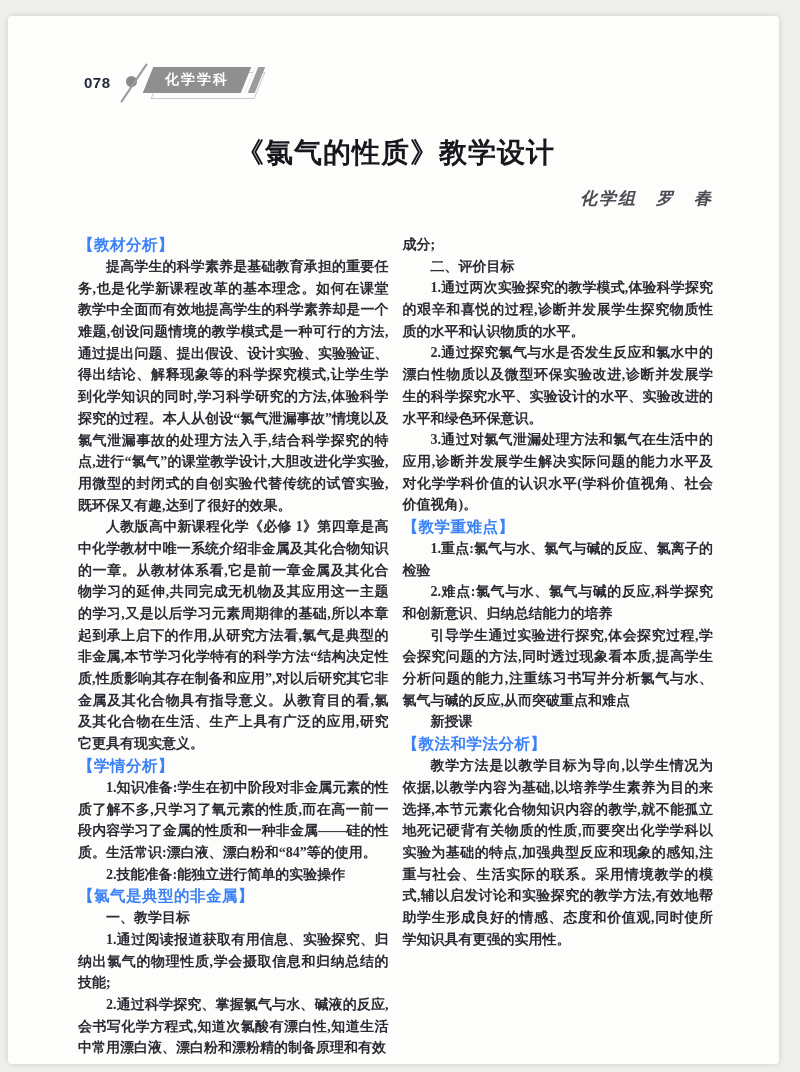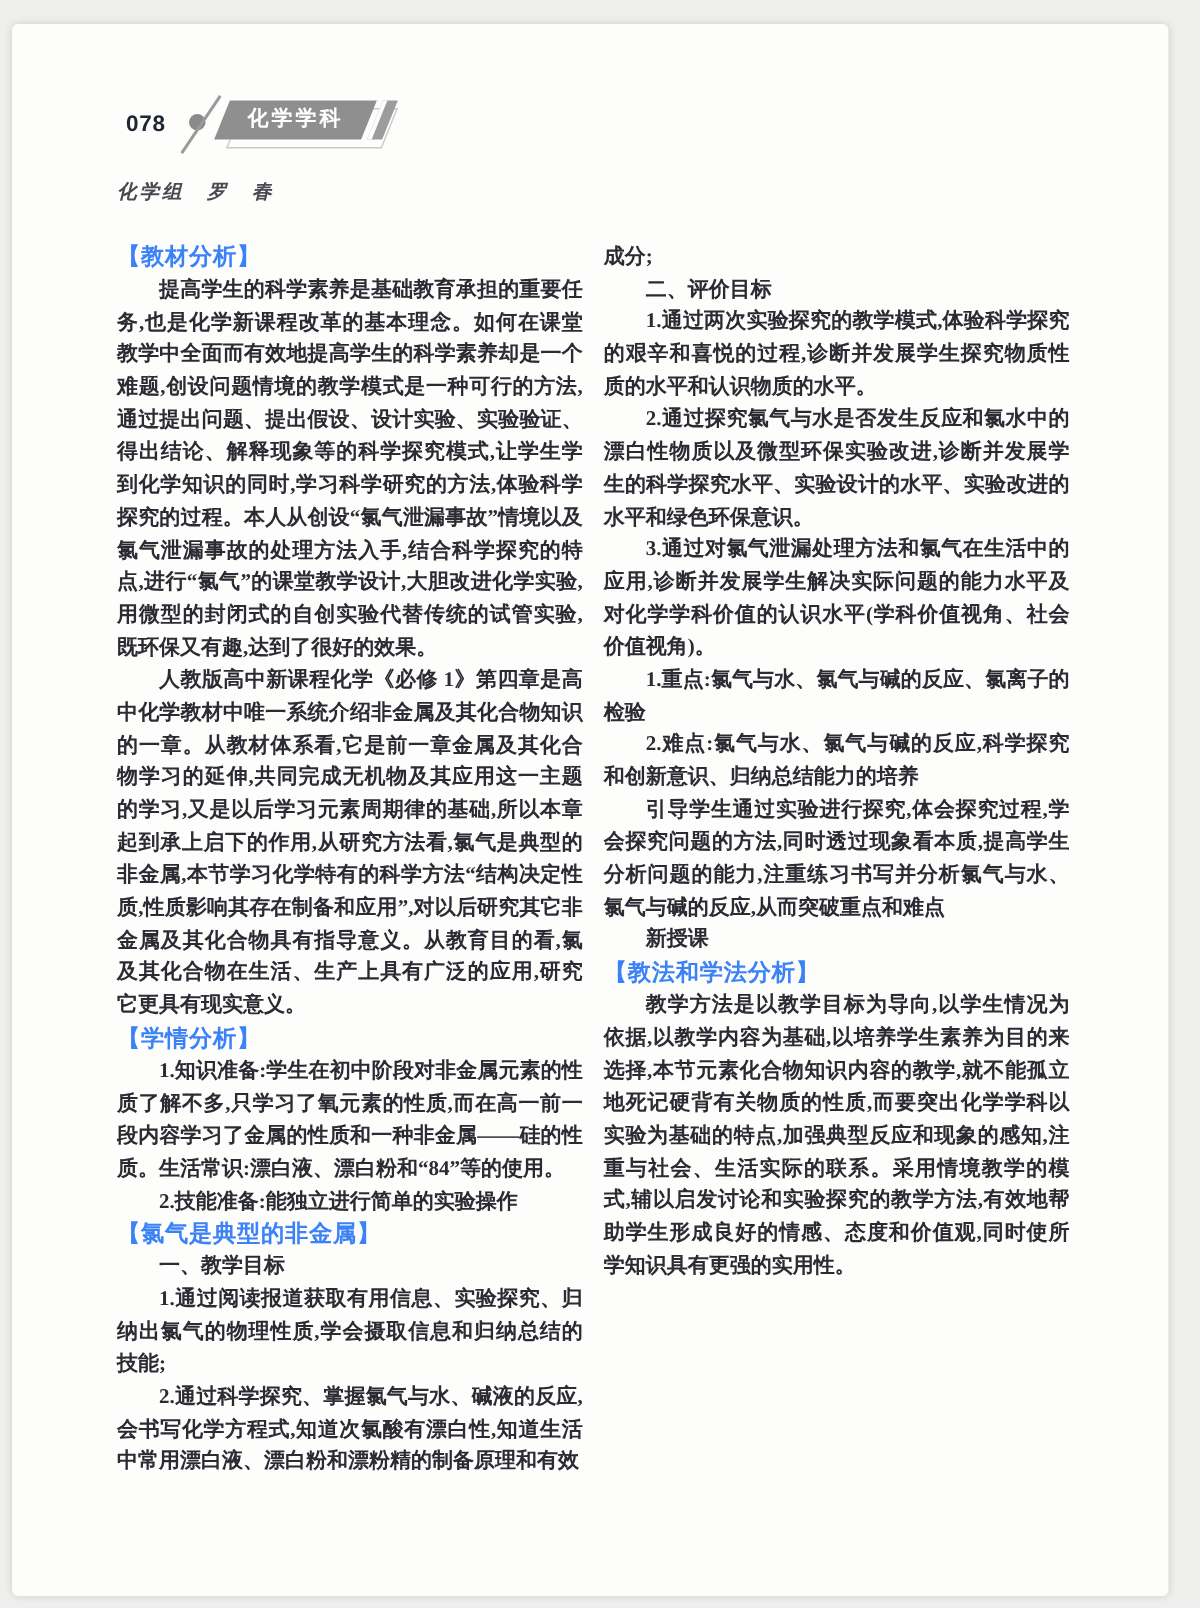--- a/index.html
+++ b/index.html
@@ -56,22 +56,22 @@
   }
   
   .doc-title{
     margin:30px 0 0 0;
     text-align:center;
     font-size:28px;font-weight:bold;color:#17171d;
     letter-spacing:1px;
   }
   .byline{
     margin-top:15px;
-    text-align:left;
-    font-size:13px;font-style:italic;font-weight:600;color:#4a4a52;
+    text-align:right;
+    font-size:17px;font-style:italic;font-weight:600;color:#4a4a52;
     letter-spacing:2px;
   }
   
   .columns{
     display:flex;gap:14px;margin-top:24px;
   }
   .col{flex:1 1 0;min-width:0;}
   .col p{margin:0;}
   .para,.cont,.h-sub{
     font-size:14px;line-height:1.55;color:#2b2b33;
@@ -94,20 +94,21 @@
     <span class="page-number">078</span>
     <span class="slash-dot"></span>
     <span class="slash-line"></span>
     <div class="badge-outline"></div>
     <div class="badge-main">
       <span class="badge-text">化学学科</span>
     </div>
     <div class="badge-tail"></div>
   </div>
 
+  <h1 class="doc-title">《氯气的性质》教学设计</h1>
   <div class="byline">化学组　罗　春</div>
 
   <div class="columns">
     <div class="col">
         <p class="h-sec">【教材分析】</p>
         <p class="para">提高学生的科学素养是基础教育承担的重要任务,也是化学新课程改革的基本理念。如何在课堂教学中全面而有效地提高学生的科学素养却是一个难题,创设问题情境的教学模式是一种可行的方法,通过提出问题、提出假设、设计实验、实验验证、得出结论、解释现象等的科学探究模式,让学生学到化学知识的同时,学习科学研究的方法,体验科学探究的过程。本人从创设“氯气泄漏事故”情境以及氯气泄漏事故的处理方法入手,结合科学探究的特点,进行“氯气”的课堂教学设计,大胆改进化学实验,用微型的封闭式的自创实验代替传统的试管实验,既环保又有趣,达到了很好的效果。</p>
         <p class="para">人教版高中新课程化学《必修 1》第四章是高中化学教材中唯一系统介绍非金属及其化合物知识的一章。从教材体系看,它是前一章金属及其化合物学习的延伸,共同完成无机物及其应用这一主题的学习,又是以后学习元素周期律的基础,所以本章起到承上启下的作用,从研究方法看,氯气是典型的非金属,本节学习化学特有的科学方法“结构决定性质,性质影响其存在制备和应用”,对以后研究其它非金属及其化合物具有指导意义。从教育目的看,氯及其化合物在生活、生产上具有广泛的应用,研究它更具有现实意义。</p>
         <p class="h-sec">【学情分析】</p>
         <p class="para">1.知识准备:学生在初中阶段对非金属元素的性质了解不多,只学习了氧元素的性质,而在高一前一段内容学习了金属的性质和一种非金属——硅的性质。生活常识:漂白液、漂白粉和“84”等的使用。</p>
         <p class="para">2.技能准备:能独立进行简单的实验操作</p>
@@ -115,20 +116,21 @@
         <p class="h-sub">一、教学目标</p>
         <p class="para">1.通过阅读报道获取有用信息、实验探究、归纳出氯气的物理性质,学会摄取信息和归纳总结的技能;</p>
         <p class="para">2.通过科学探究、掌握氯气与水、碱液的反应,会书写化学方程式,知道次氯酸有漂白性,知道生活中常用漂白液、漂白粉和漂粉精的制备原理和有效</p>
       </div>
     <div class="col">
         <p class="cont">成分;</p>
         <p class="h-sub">二、评价目标</p>
         <p class="para">1.通过两次实验探究的教学模式,体验科学探究的艰辛和喜悦的过程,诊断并发展学生探究物质性质的水平和认识物质的水平。</p>
         <p class="para">2.通过探究氯气与水是否发生反应和氯水中的漂白性物质以及微型环保实验改进,诊断并发展学生的科学探究水平、实验设计的水平、实验改进的水平和绿色环保意识。</p>
         <p class="para">3.通过对氯气泄漏处理方法和氯气在生活中的应用,诊断并发展学生解决实际问题的能力水平及对化学学科价值的认识水平(学科价值视角、社会价值视角)。</p>
+        <p class="h-sec">【教学重难点】</p>
         <p class="para">1.重点:氯气与水、氯气与碱的反应、氯离子的检验</p>
         <p class="para">2.难点:氯气与水、氯气与碱的反应,科学探究和创新意识、归纳总结能力的培养</p>
         <p class="para">引导学生通过实验进行探究,体会探究过程,学会探究问题的方法,同时透过现象看本质,提高学生分析问题的能力,注重练习书写并分析氯气与水、氯气与碱的反应,从而突破重点和难点</p>
         <p class="para">新授课</p>
         <p class="h-sec">【教法和学法分析】</p>
         <p class="para">教学方法是以教学目标为导向,以学生情况为依据,以教学内容为基础,以培养学生素养为目的来选择,本节元素化合物知识内容的教学,就不能孤立地死记硬背有关物质的性质,而要突出化学学科以实验为基础的特点,加强典型反应和现象的感知,注重与社会、生活实际的联系。采用情境教学的模式,辅以启发讨论和实验探究的教学方法,有效地帮助学生形成良好的情感、态度和价值观,同时使所学知识具有更强的实用性。</p>
       </div>
   </div>
 
 </div>

